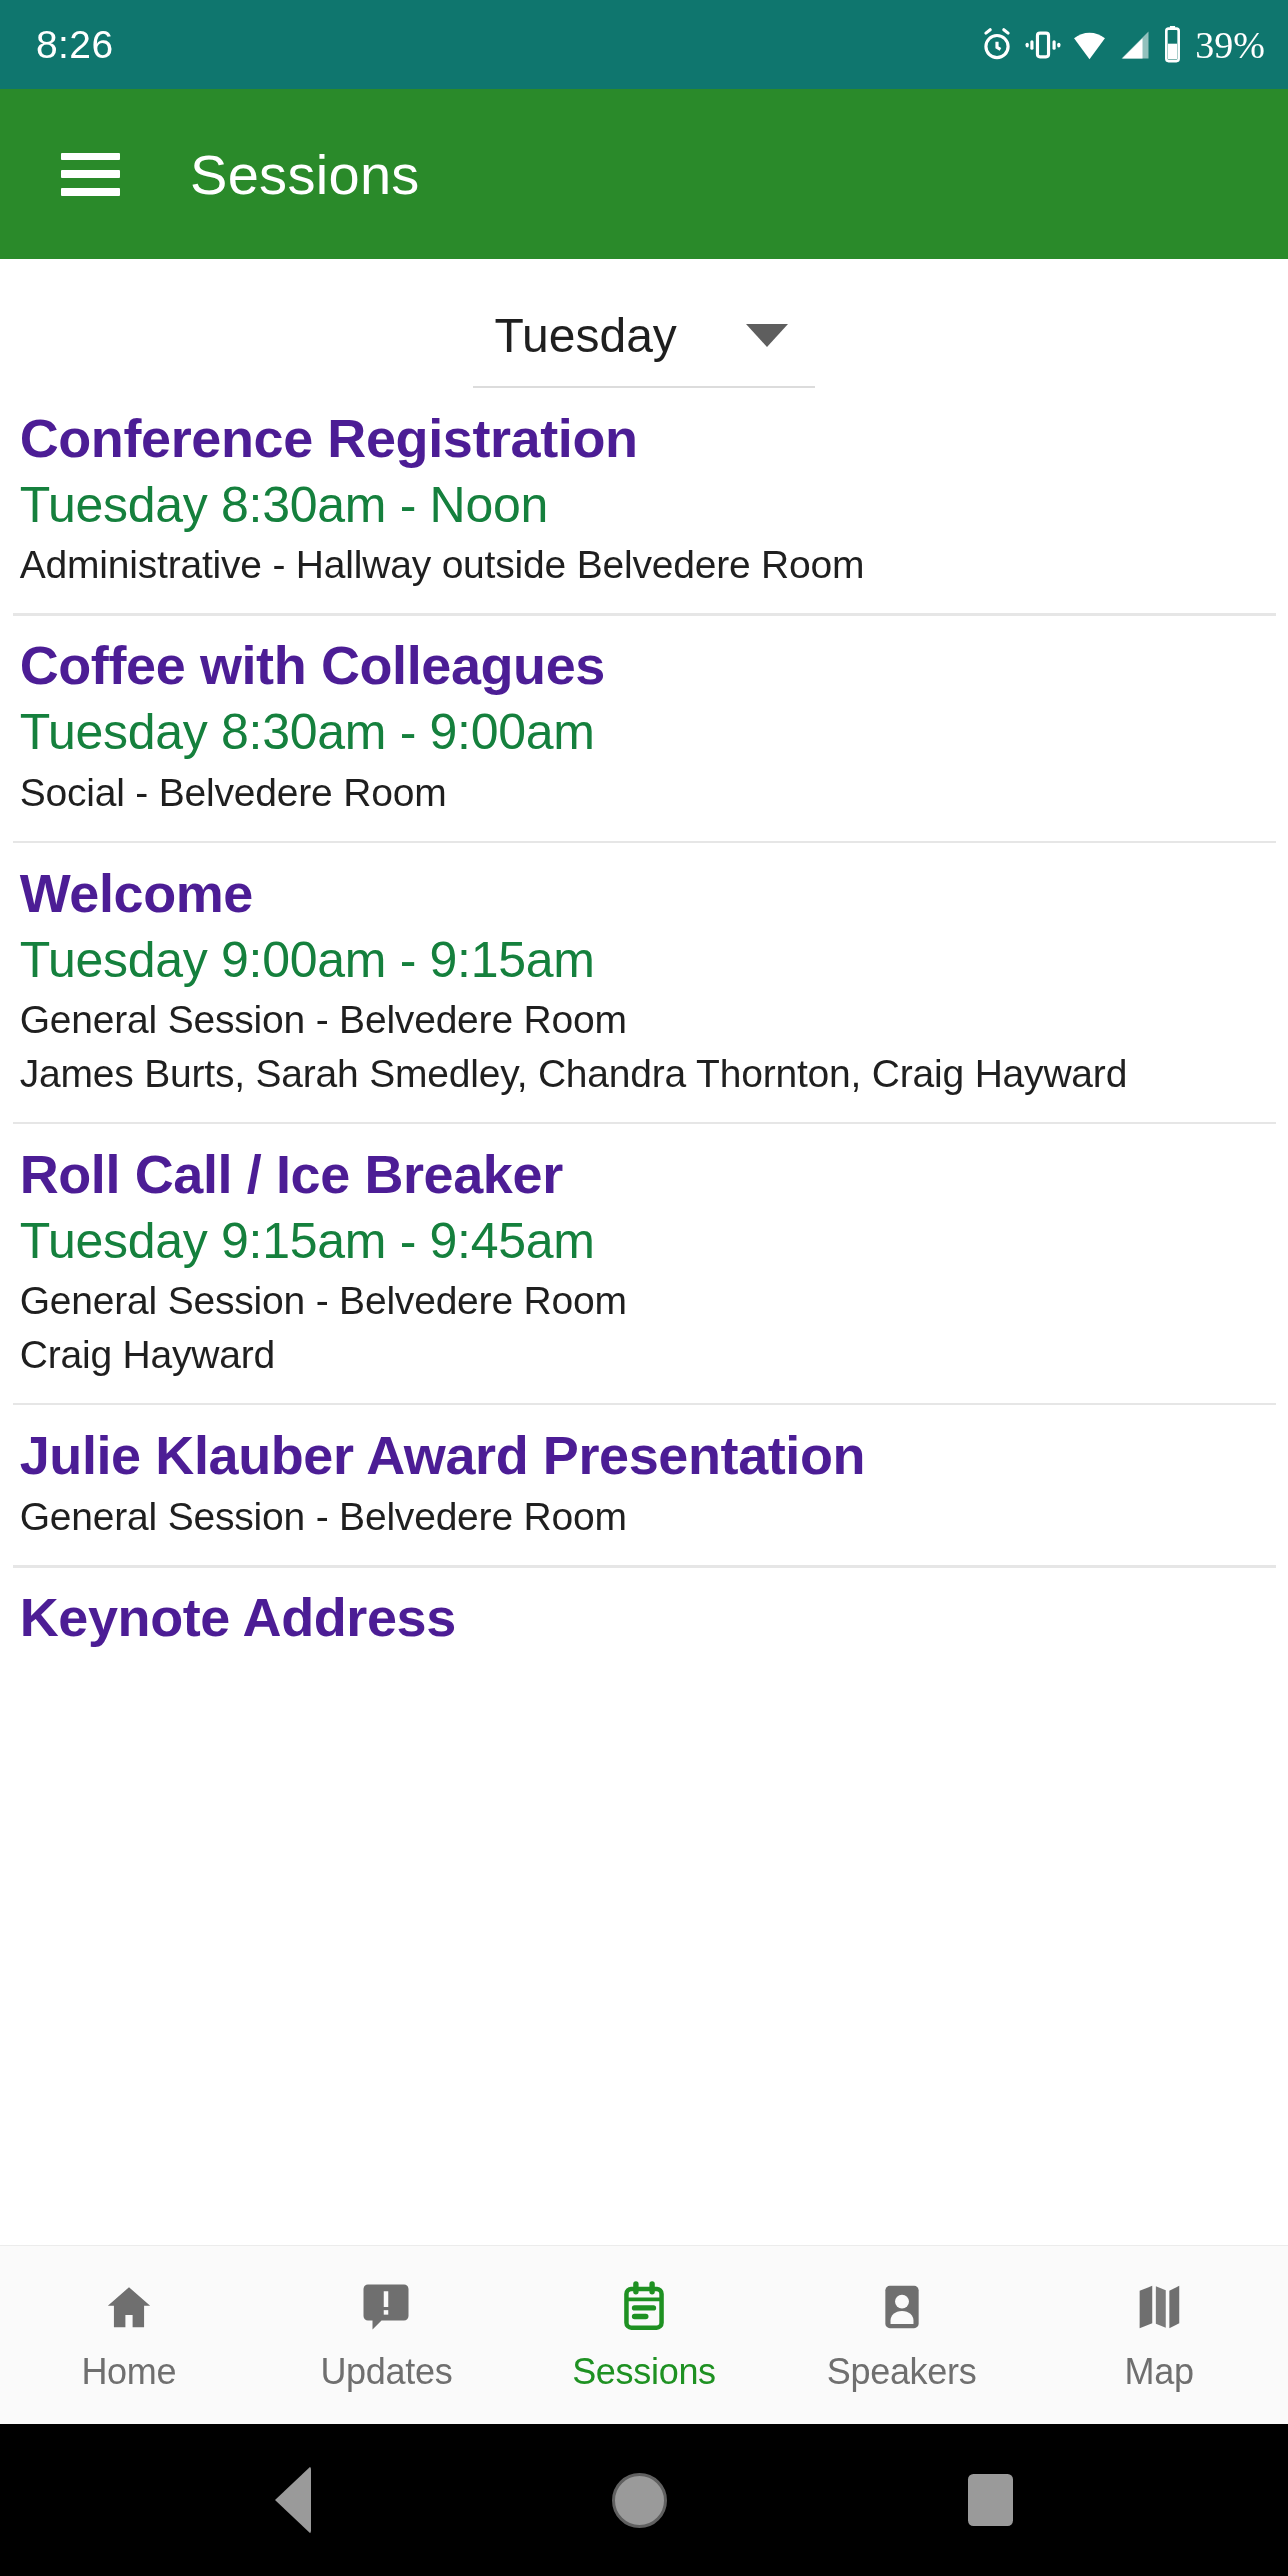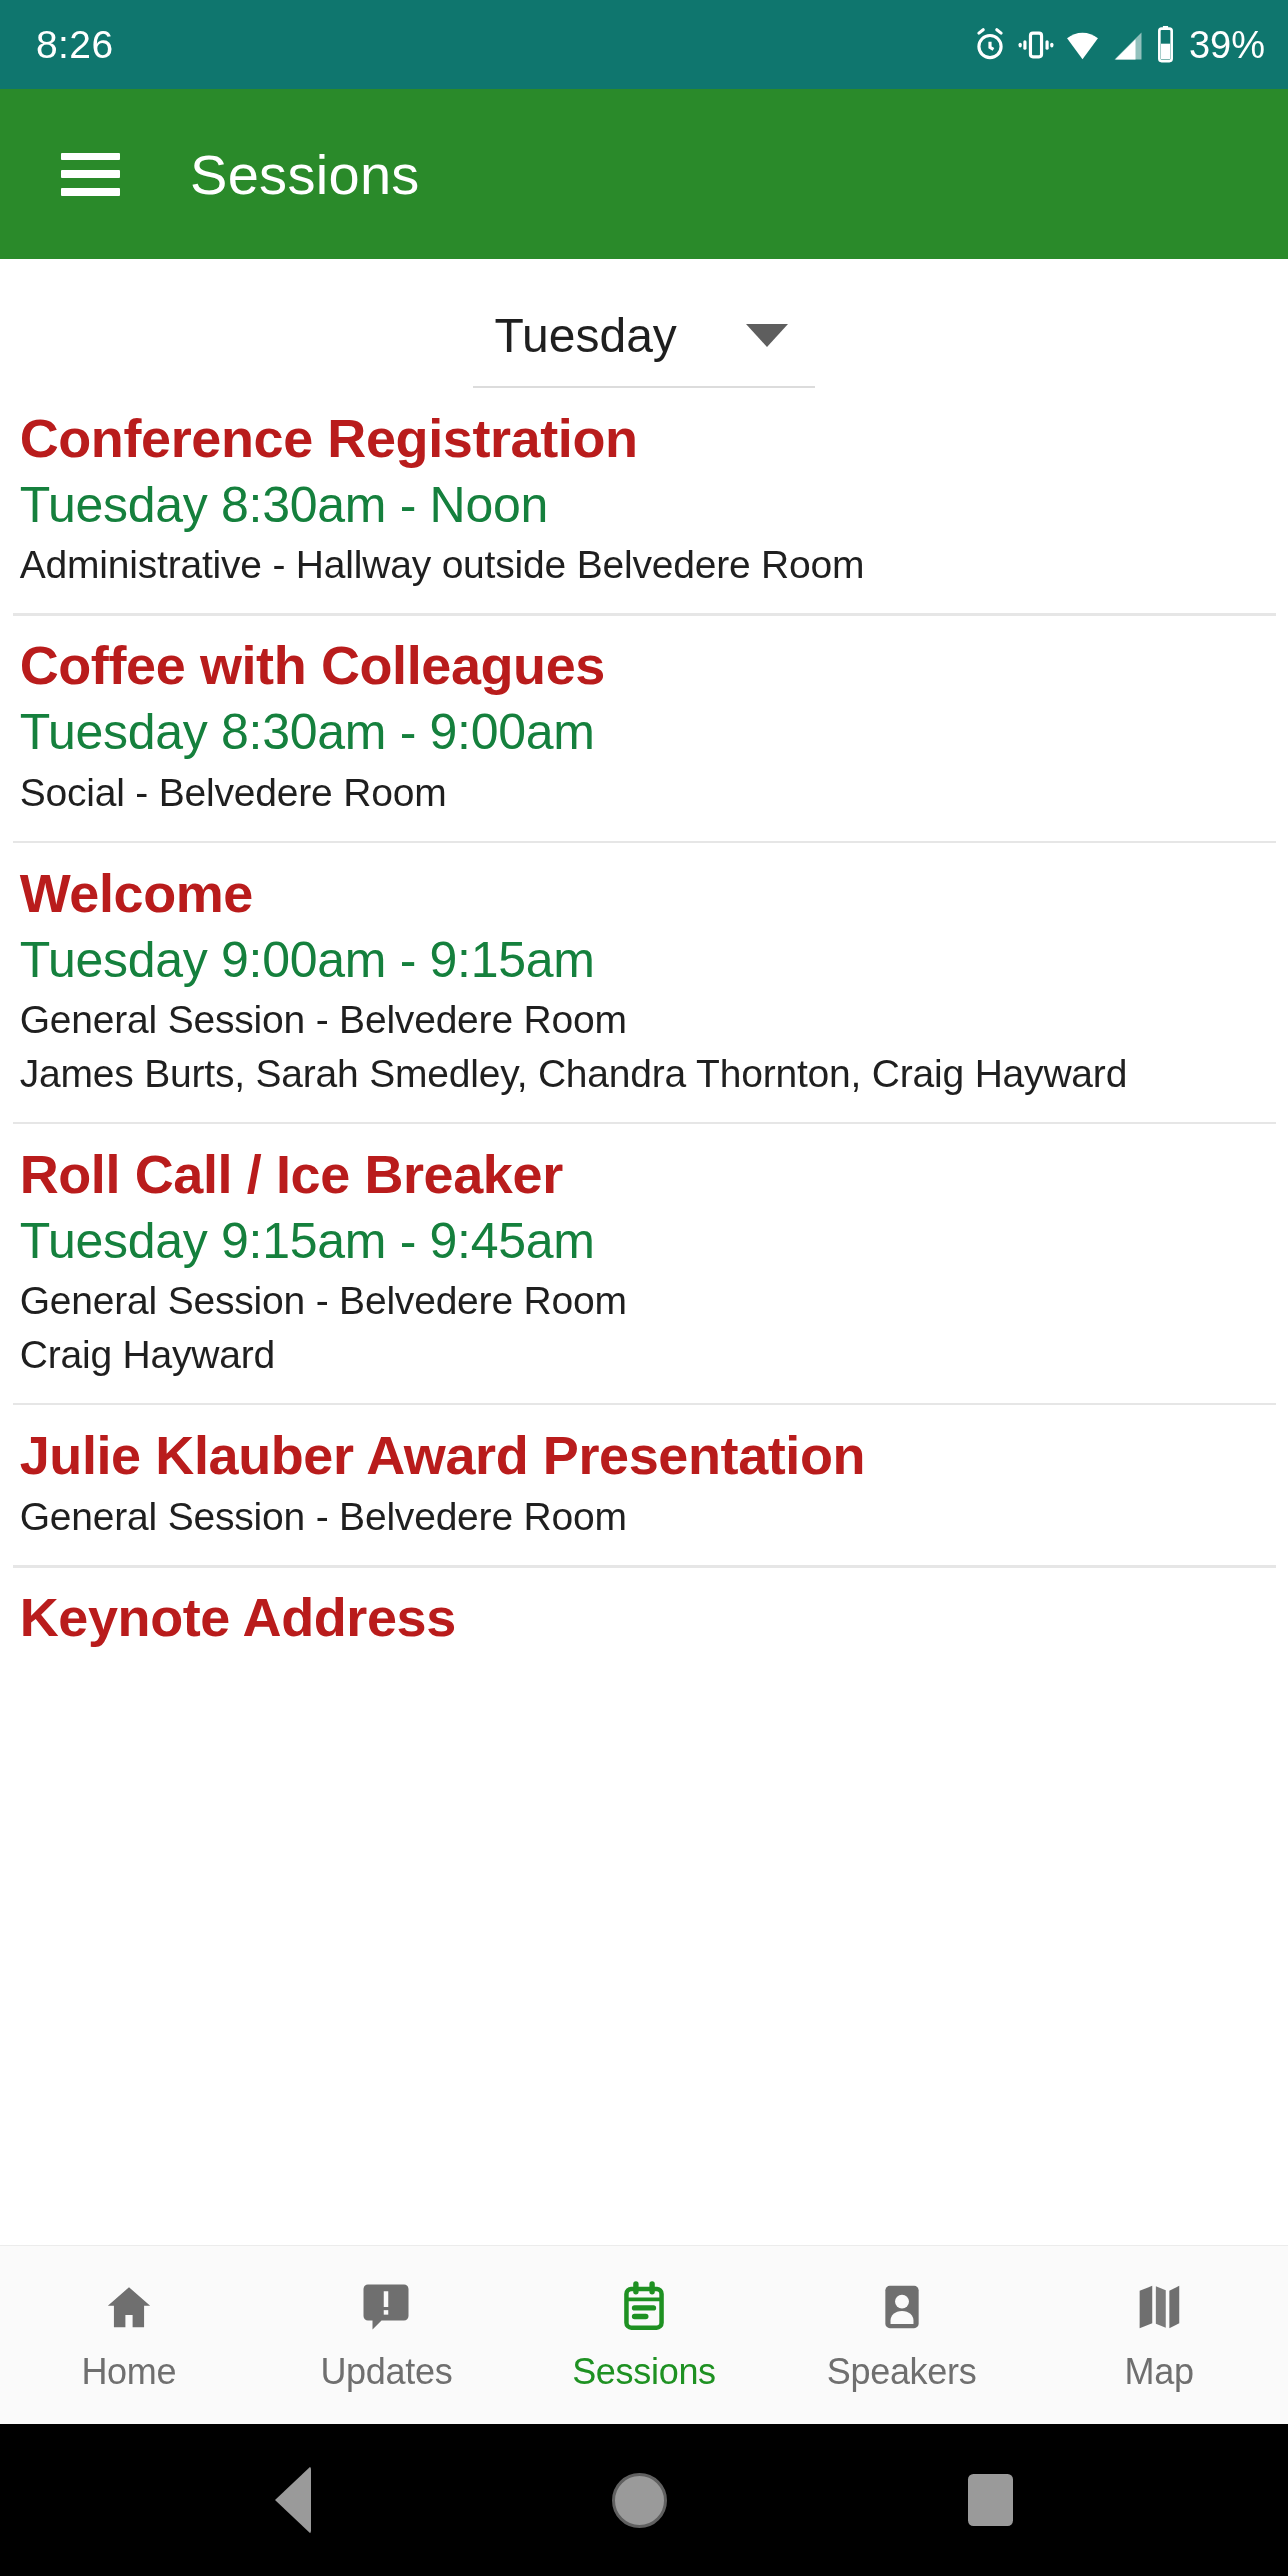--- a/index.html
+++ b/index.html
@@ -11,21 +11,21 @@
   }
   #screen { width:1288px; height:2576px; position:relative; display:flex; flex-direction:column; background:#ffffff; }
 
   
   .statusbar {
     height:89px; background:#0f766e; color:#ffffff;
     display:flex; align-items:center; justify-content:space-between;
     padding:0 23px 0 36px; flex:0 0 auto;
   }
   .status-time { font-size:39px; font-weight:400; letter-spacing:0.4px; line-height:1; }
-  .status-icons { display:flex; align-items:flex-end; gap:8px; }
+  .status-icons { display:flex; align-items:center; gap:8px;font-family:Liberation Serif, serif; }
   .status-icons svg { display:block; }
   .status-batt-text { font-size:38px; font-weight:400; margin-left:3.6px; line-height:1; }
 
   
   .appbar {
     height:170px; background:#2a8a2a; display:flex; align-items:center;
     padding-left:61px; flex:0 0 auto;
   }
   .hamburger { width:59px; height:43px; display:flex; flex-direction:column; justify-content:space-between; cursor:pointer; }
   .hamburger span { display:block; height:7.2px; background:#ffffff; border-radius:0.9px; }
@@ -43,21 +43,21 @@
   .spinner-value { font-size:48px; color:#1f1f1f; font-weight:400; }
   .spinner-arrow {
     width:0; height:0; border-left:21.5px solid transparent; border-right:21.5px solid transparent;
     border-top:23px solid #5e5e5e; margin-right:12.5px;
   }
 
   .session-list { padding:0; }
   .session {
     padding:19.7px 19.7px 23px 19.7px;
   }
-  .session-title { font-size:54px; font-weight:700; color:#b91c1c; line-height:1.14; letter-spacing:-0.4px; }
+  .session-title { font-size:54px; font-weight:700; color:#4c1d95; line-height:1.14; letter-spacing:-0.4px; }
   .session-time { font-size:50px; font-weight:400; color:#15803d; line-height:1.2; margin-top:5.4px; letter-spacing:-0.3px; }
   .session-meta { font-size:39px; font-weight:400; color:#1f1f1f; line-height:1.28; margin-top:5.4px; letter-spacing:-0.2px; }
   .session-speakers { font-size:39px; font-weight:400; color:#1f1f1f; line-height:1.28; margin-top:3.6px; letter-spacing:-0.2px; }
   .divider { height:2.7px; background:#e6e6e6; margin:0 12.5px; }
 
   
   .bottomnav {
     position:absolute; left:0; right:0; bottom:0; height:179px;
     background:#fafafa; border-top:1.8px solid #ececec;
     display:flex; align-items:center; z-index:5;

